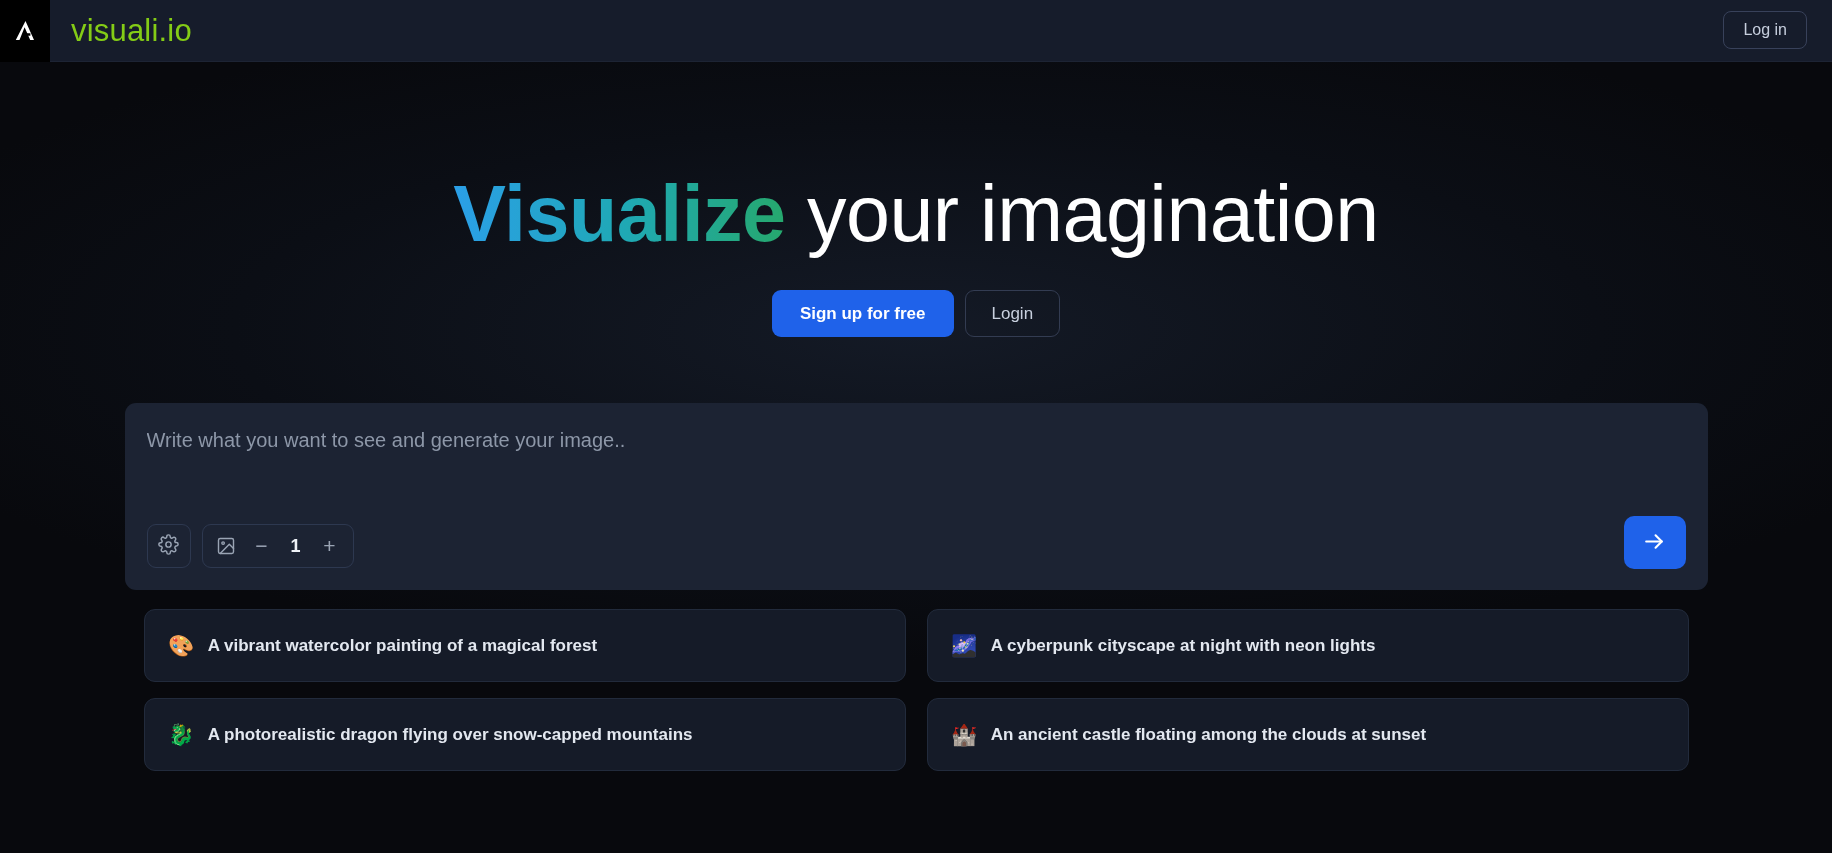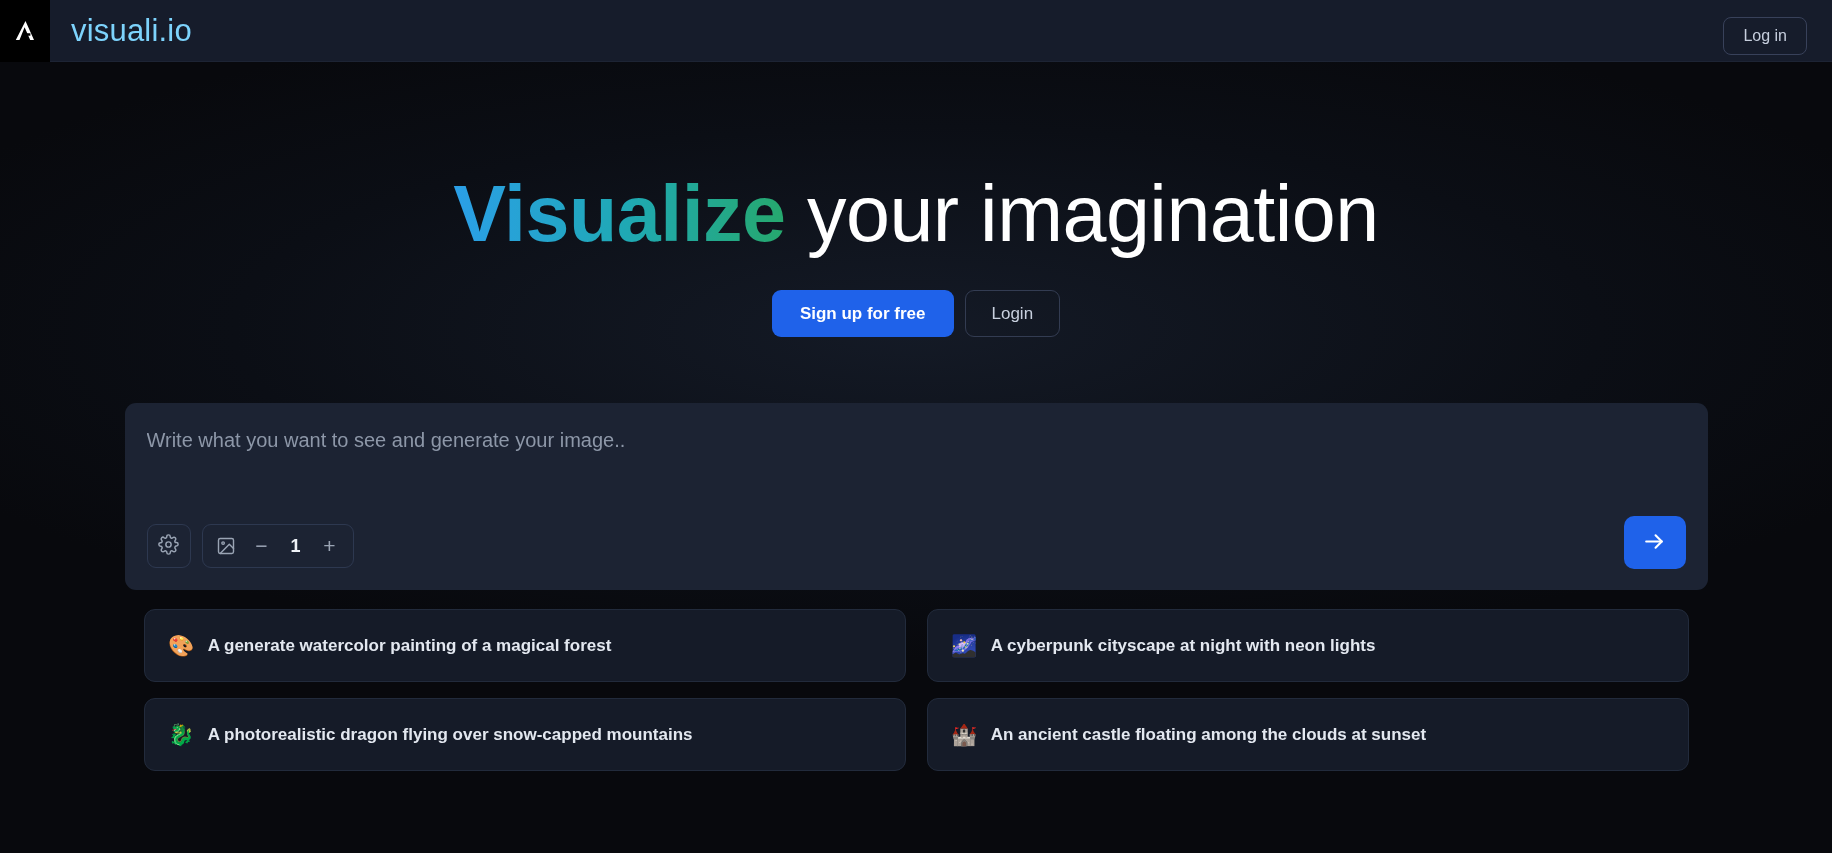--- a/index.html
+++ b/index.html
@@ -31,28 +31,28 @@
     background: #000000;
     display: flex;
     align-items: center;
     justify-content: center;
     flex: none;
   }
   .logo-tile svg { display: block; }
   .brand-name {
     margin-left: 21px;
     font-size: 31px;
-    color: #7dd3fc;
+    color: #84cc16;
     letter-spacing: 0.2px;
     font-weight: 400;
   }
   .nav-right {
     position: absolute;
     right: 25px;
-    top: 17px;
+    top: 11px;
   }
   .btn-login-top {
     border: 1px solid #38415a;
     background: transparent;
     color: #c6cedd;
     font-size: 16px;
     font-family: "Liberation Sans", sans-serif;
     padding: 9px 19px;
     border-radius: 8px;
     cursor: pointer;
@@ -298,21 +298,21 @@
           <path d="M4 12h15"></path>
             <path d="M13 6l6 6-6 6"></path>
         </svg>
       </span>
     </button>
   </div>
 
   <div class="suggestions">
     <div class="sug-card">
       <span class="sug-emoji">🎨</span>
-      <span class="sug-text">A generate watercolor painting of a magical forest</span>
+      <span class="sug-text">A vibrant watercolor painting of a magical forest</span>
     </div>
     <div class="sug-card">
       <span class="sug-emoji">🌌</span>
       <span class="sug-text">A cyberpunk cityscape at night with neon lights</span>
     </div>
     <div class="sug-card">
       <span class="sug-emoji">🐉</span>
       <span class="sug-text">A photorealistic dragon flying over snow-capped mountains</span>
     </div>
     <div class="sug-card">

